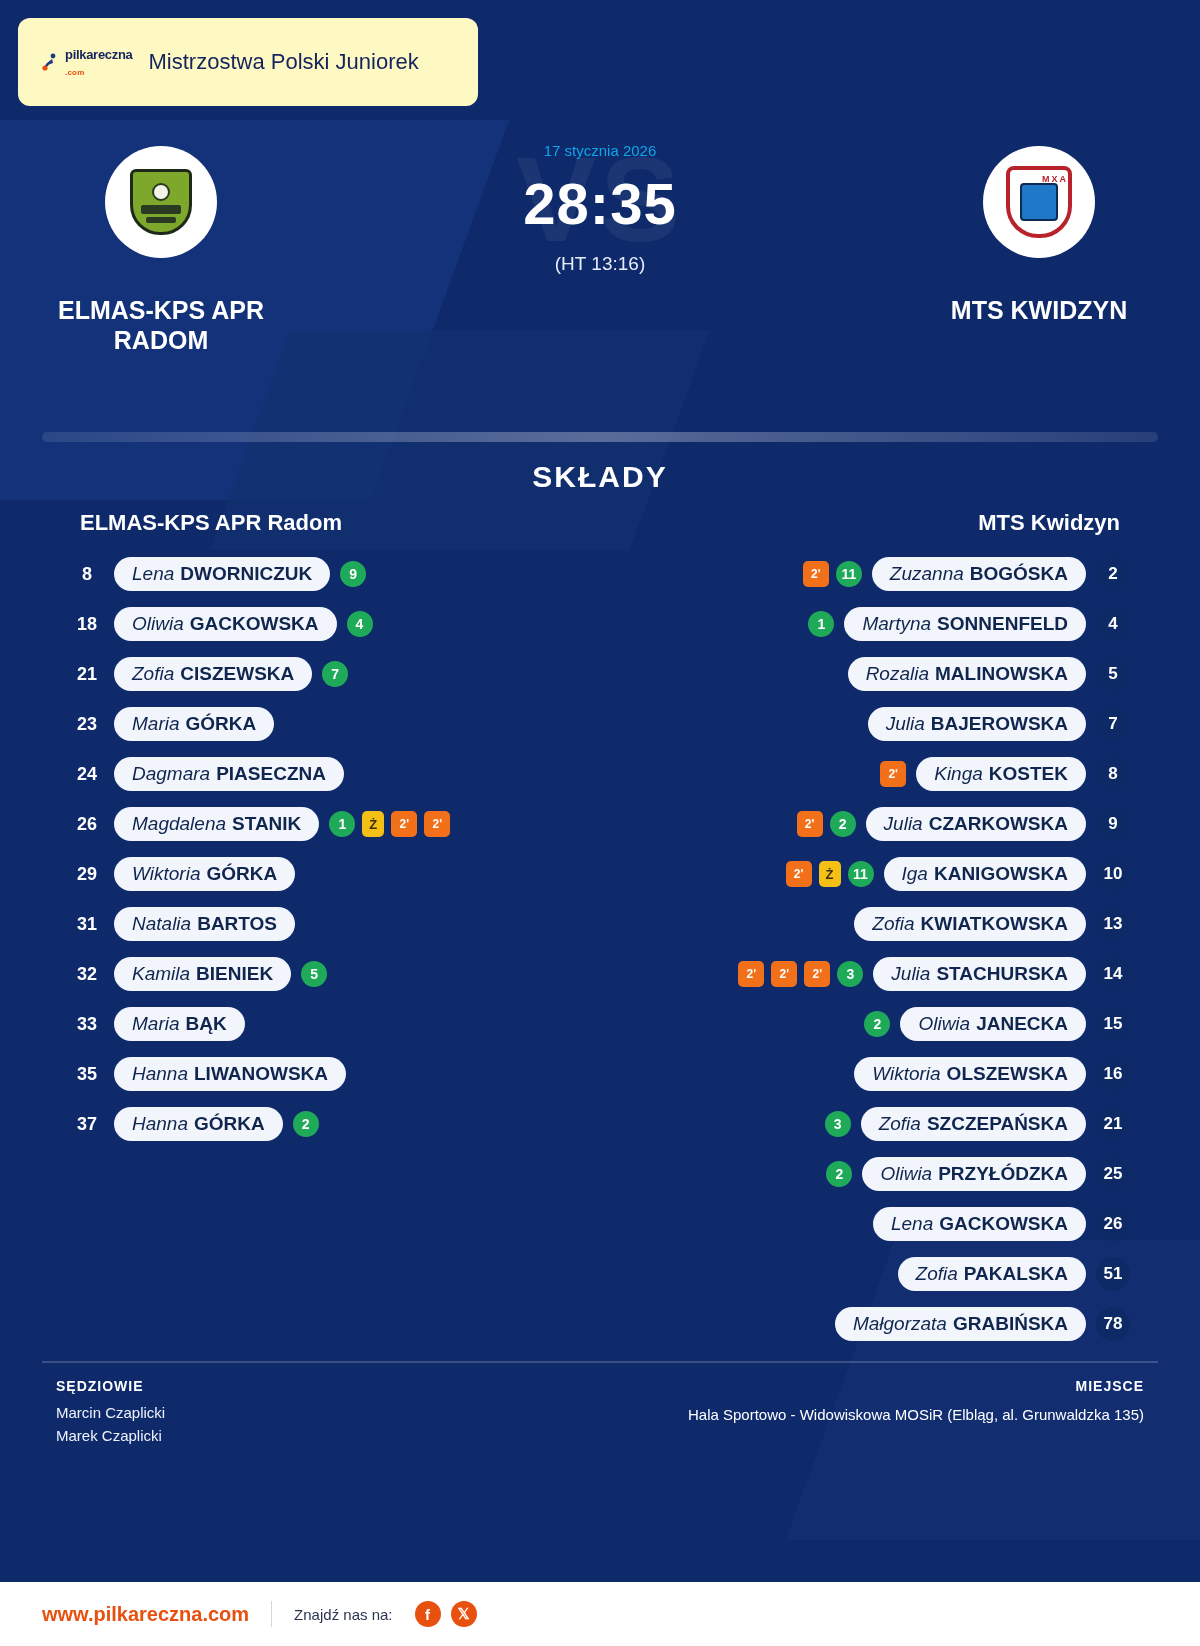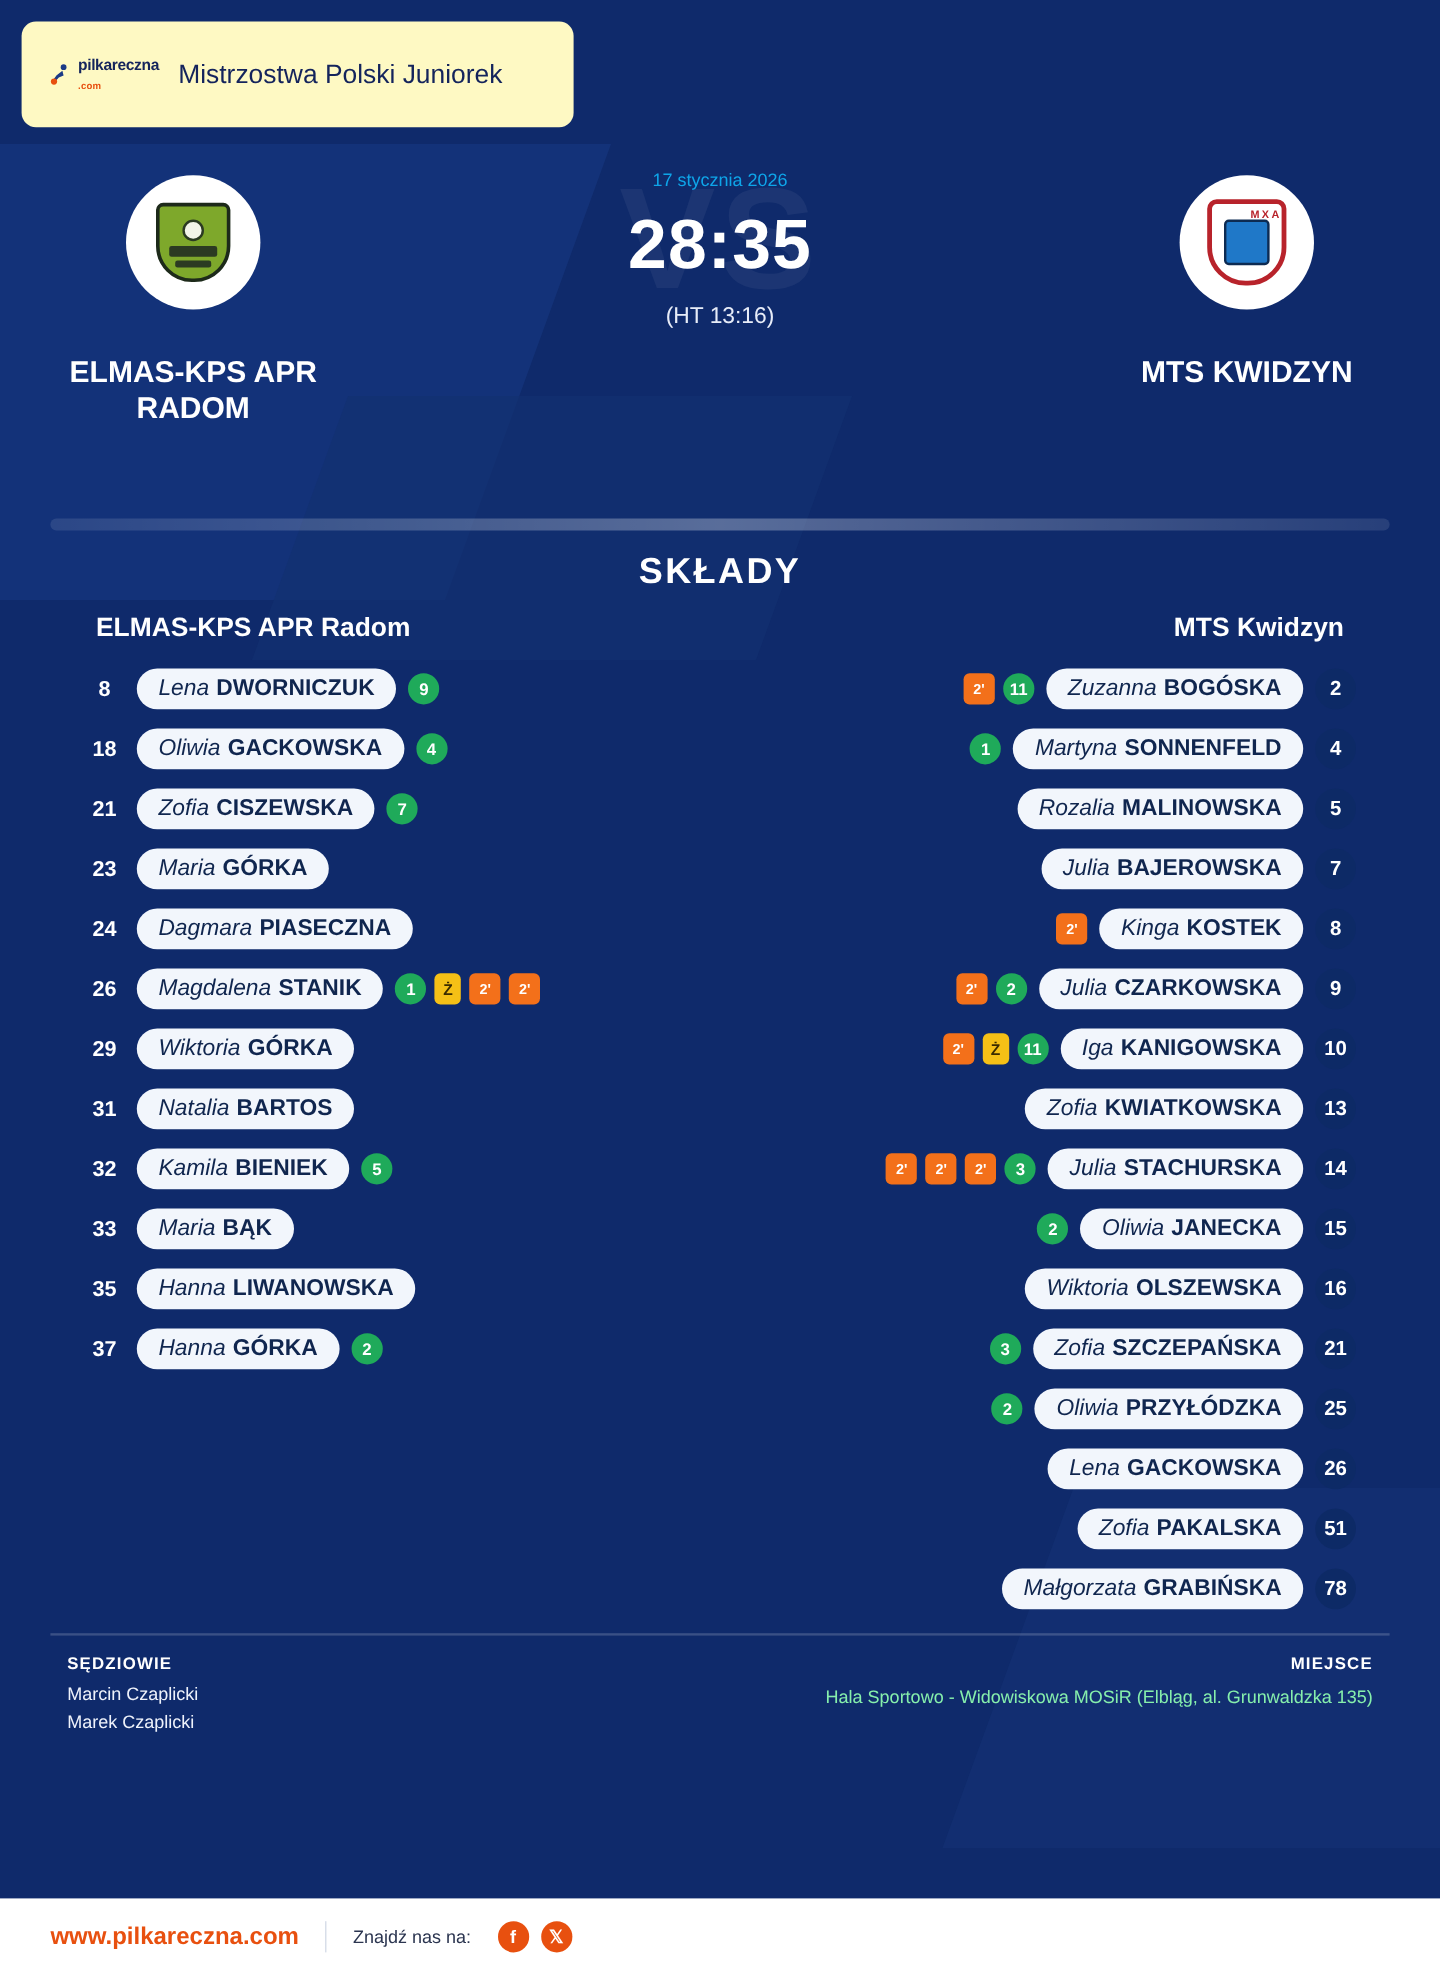--- a/index.html
+++ b/index.html
@@ -168,21 +168,21 @@
   
   .foot-div {
     position: absolute; left: 42px; right: 42px; top: 1361px; height: 2px;
     background: rgba(255,255,255,.18); z-index: 4;
   }
   .ref-block { position: absolute; left: 56px; top: 1378px; z-index: 4; }
   .ref-title { font-size: 14px; font-weight: bold; letter-spacing: 1px; margin-bottom: 10px; }
   .ref-name { font-size: 15px; color: #eef2fb; margin-bottom: 6px; }
   .venue-block { position: absolute; right: 56px; top: 1378px; width: 560px; text-align: right; z-index: 4; }
   .venue-title { font-size: 14px; font-weight: bold; letter-spacing: 1px; margin-bottom: 10px; }
-  .venue-text { font-size: 15px; color: #86efac; line-height: 1.5; }
+  .venue-text { font-size: 15px; color: #ffffff; line-height: 1.5; }
 
   
   .bottom-bar {
     position: absolute; left: 0; right: 0; bottom: 0; height: 64px;
     background: #ffffff; display: flex; align-items: center; padding-left: 42px; gap: 22px;
     z-index: 6;
   }
   .site-url { font-size: 20px; color: #e8500f; font-weight: bold; }
   .sep { width: 1px; height: 26px; background: #cfd6e4; }
   .find-us { font-size: 15px; color: #2b3550; }

